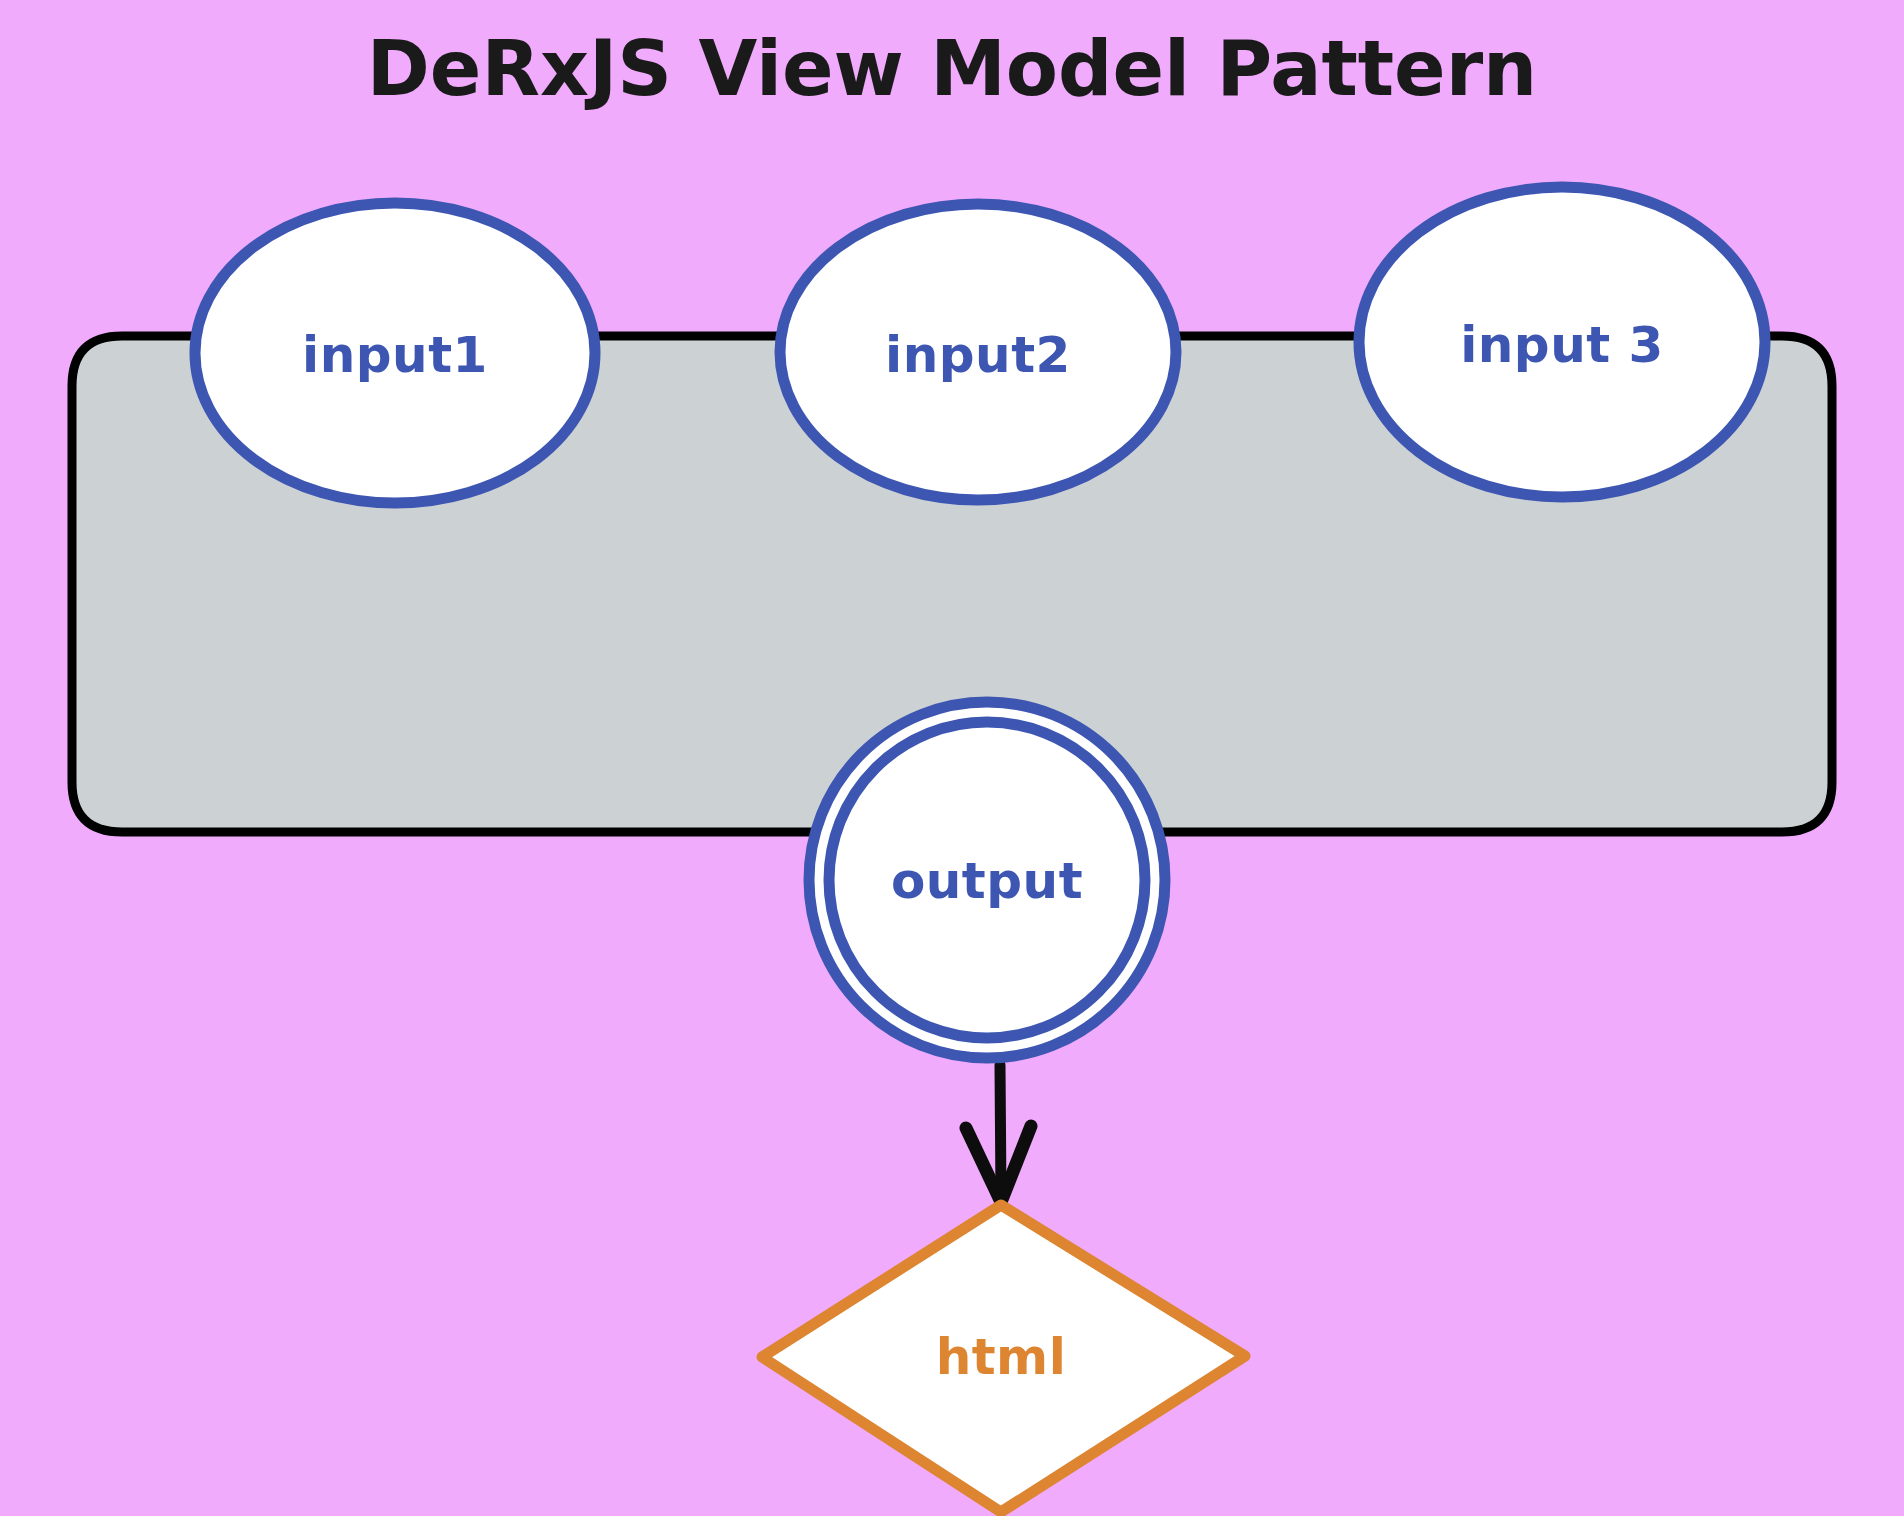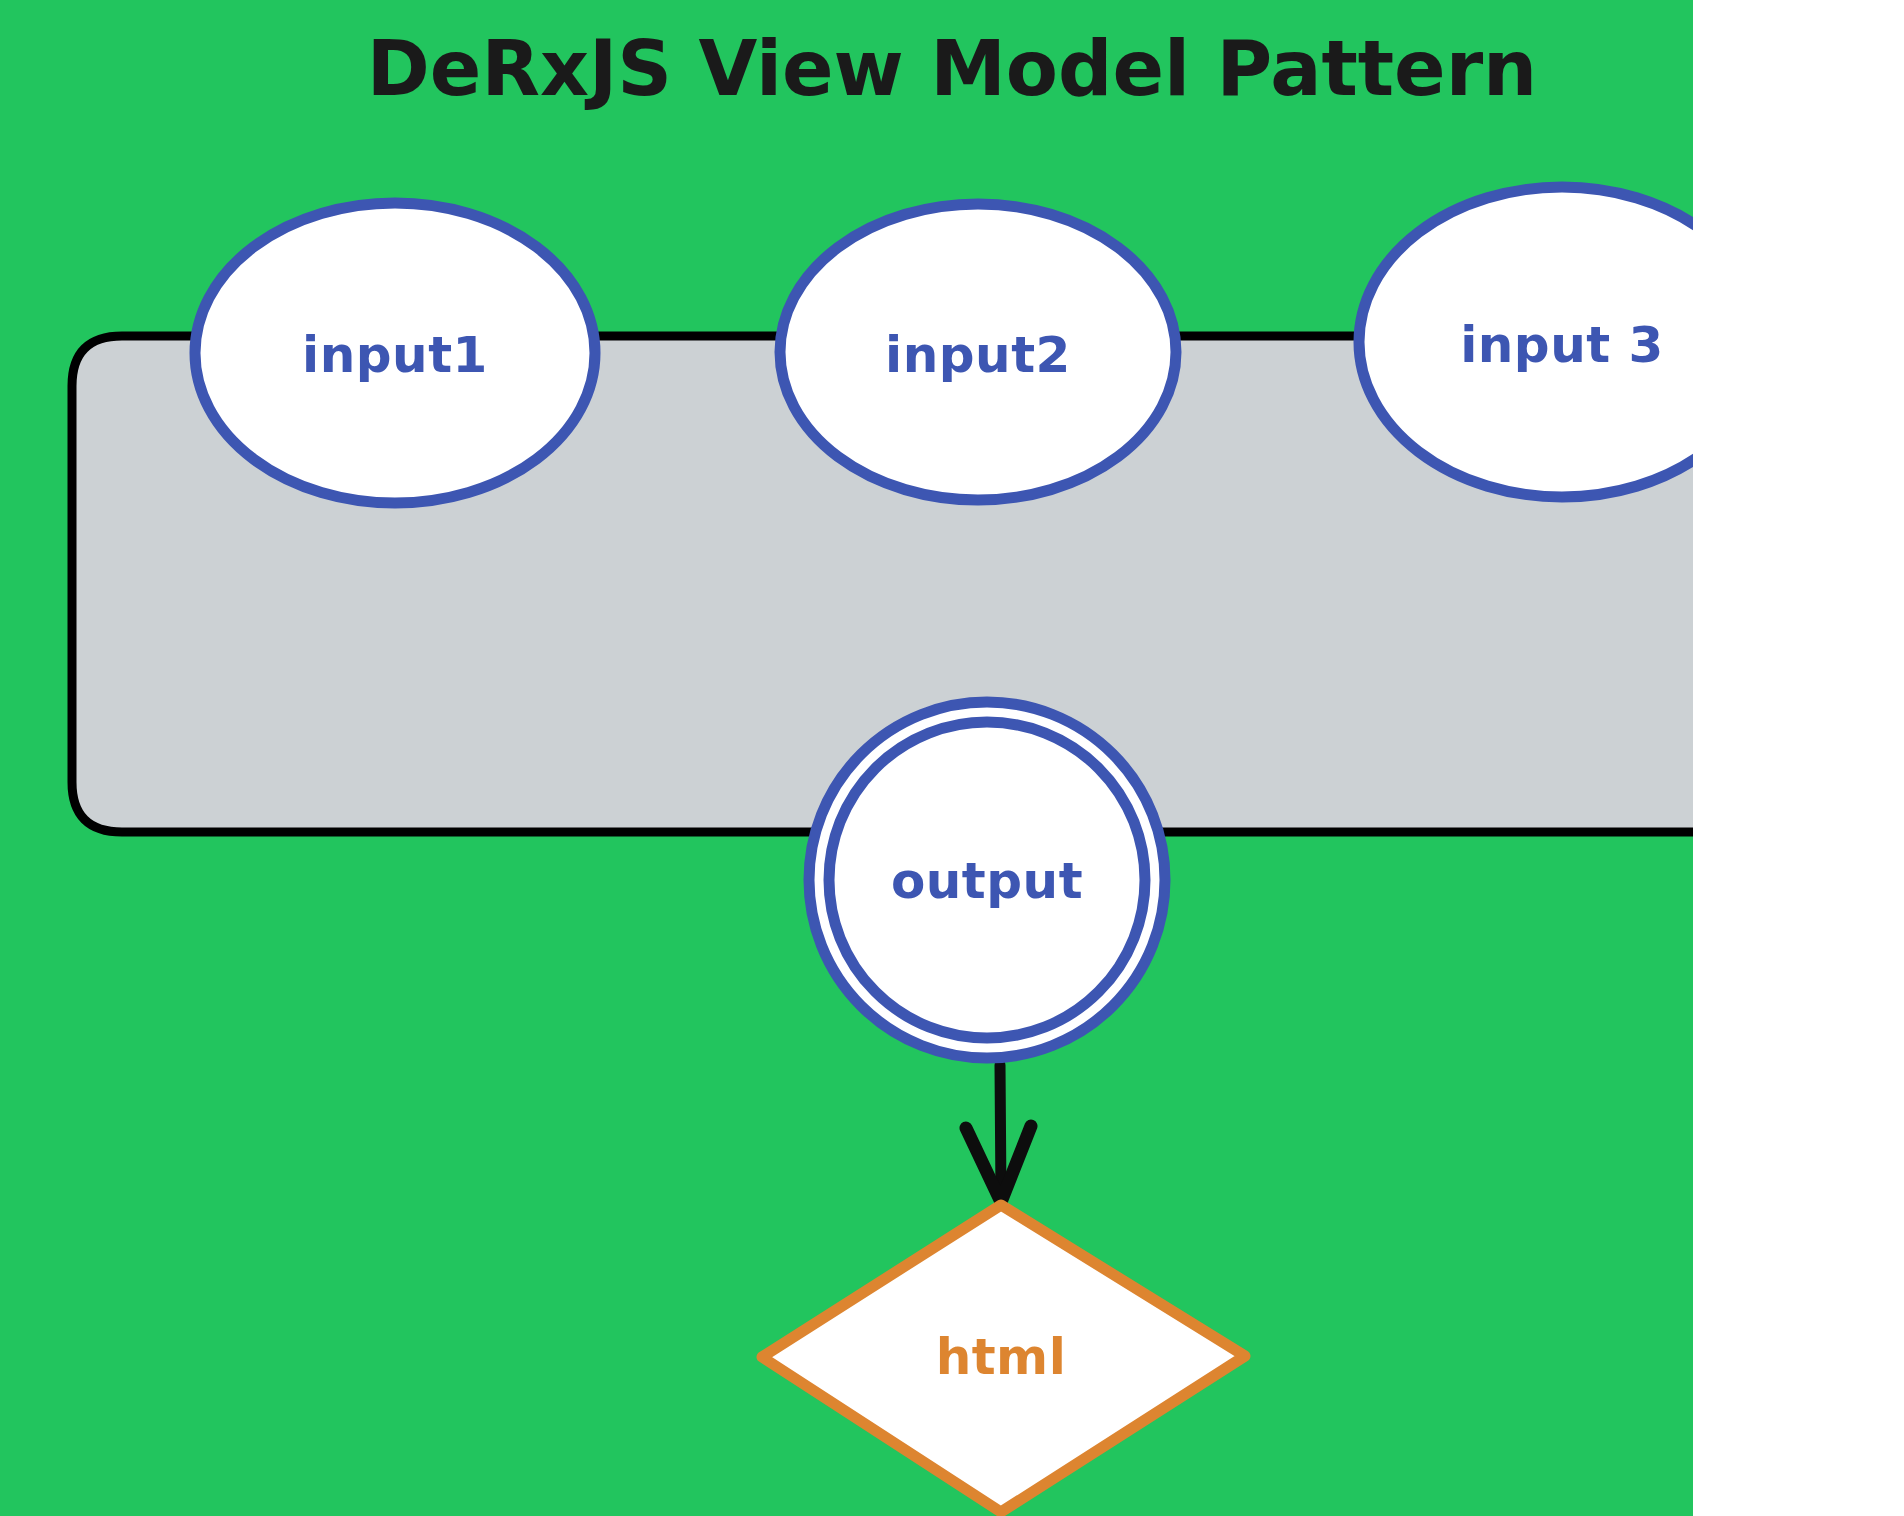--- a/index.html
+++ b/index.html
@@ -5,23 +5,23 @@
   html, body {
     margin: 0;
     padding: 0;
     background: #ffffff;
   }
   body {
     font-family: "DejaVu Sans", sans-serif;
   }
   #canvas {
     position: relative;
-    width: 1693px;
+    width: 1904px;
     height: 1516px;
-    background: #22c55e;
+    background: #f0abfc;
     overflow: hidden;
   }
   #diagram-svg {
     position: absolute;
     left: 0;
     top: 0;
     width: 1904px;
     height: 1516px;
     display: block;
   }

